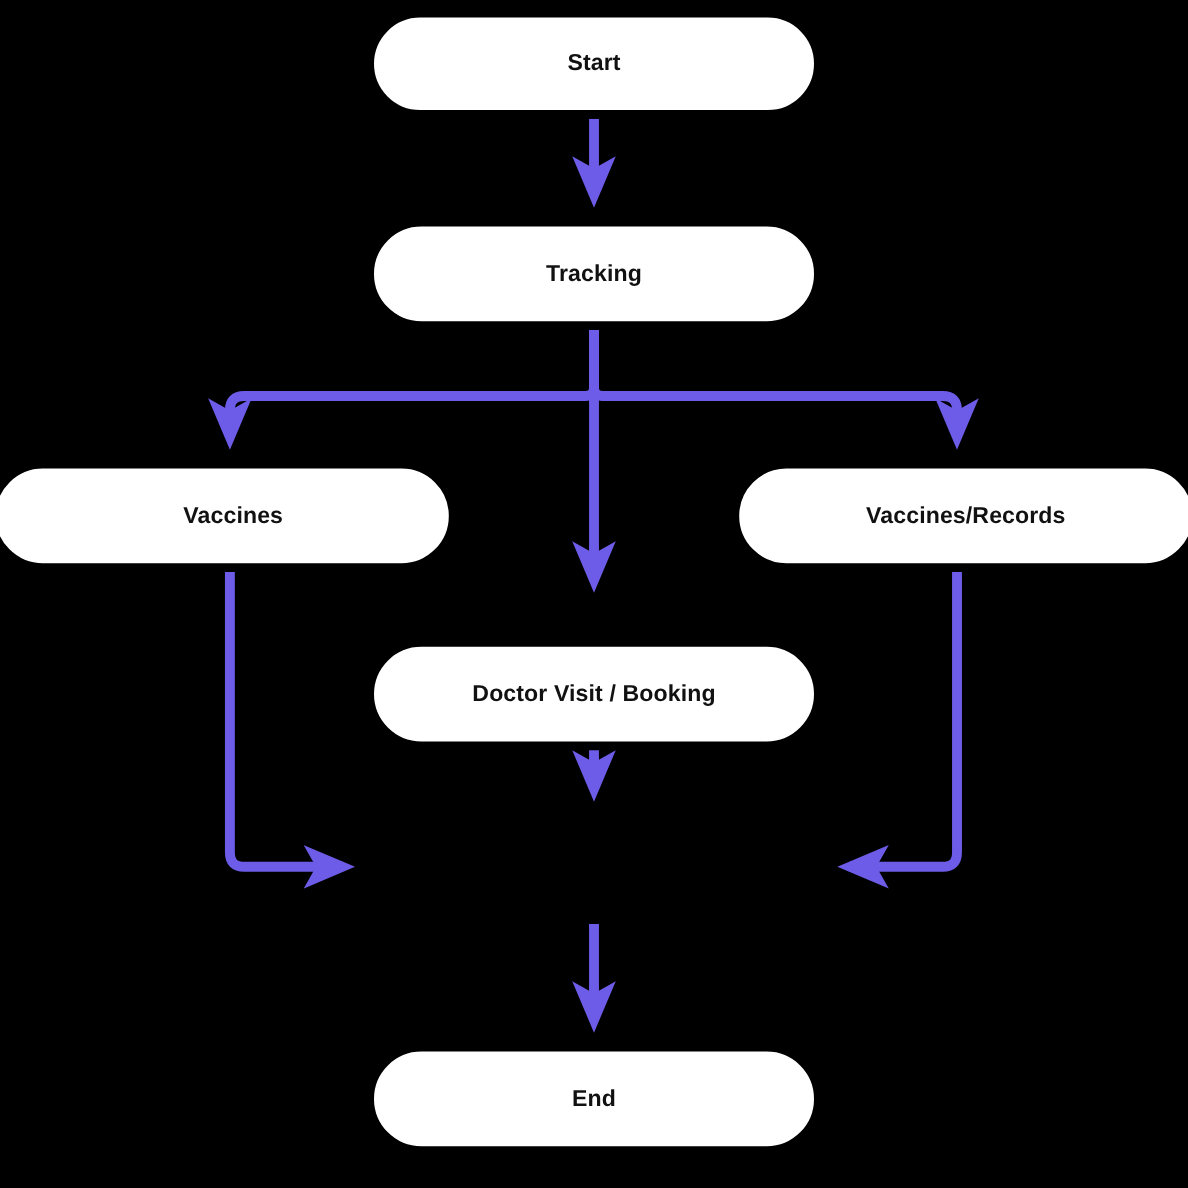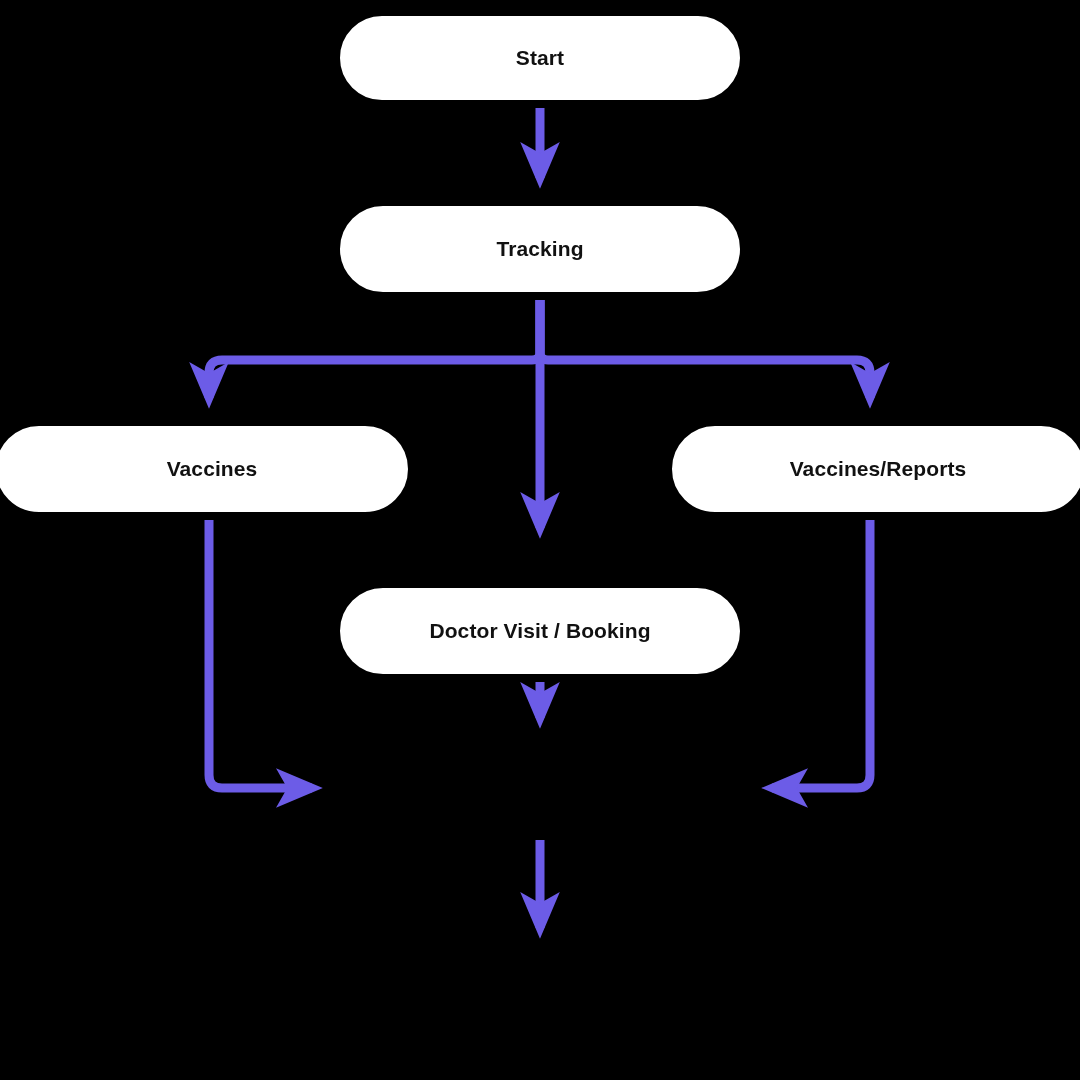--- a/index.html
+++ b/index.html
@@ -81,22 +81,25 @@
 
   <div class="node n-dashboard">
     <span class="node-label">Tracking</span>
   </div>
 
   <div class="node n-tracking">
     <span class="node-label">Vaccines</span>
   </div>
 
   <div class="node n-vaccines">
-    <span class="node-label">Vaccines/Reports</span>
+    <span class="node-label">Vaccines/Records</span>
   </div>
 
   <div class="node n-doctor">
     <span class="node-label">Doctor Visit / Booking</span>
   </div>
 
 
+  <div class="node n-end">
+    <span class="node-label">End</span>
+  </div>
 
 </div>
 
 </body></html>

